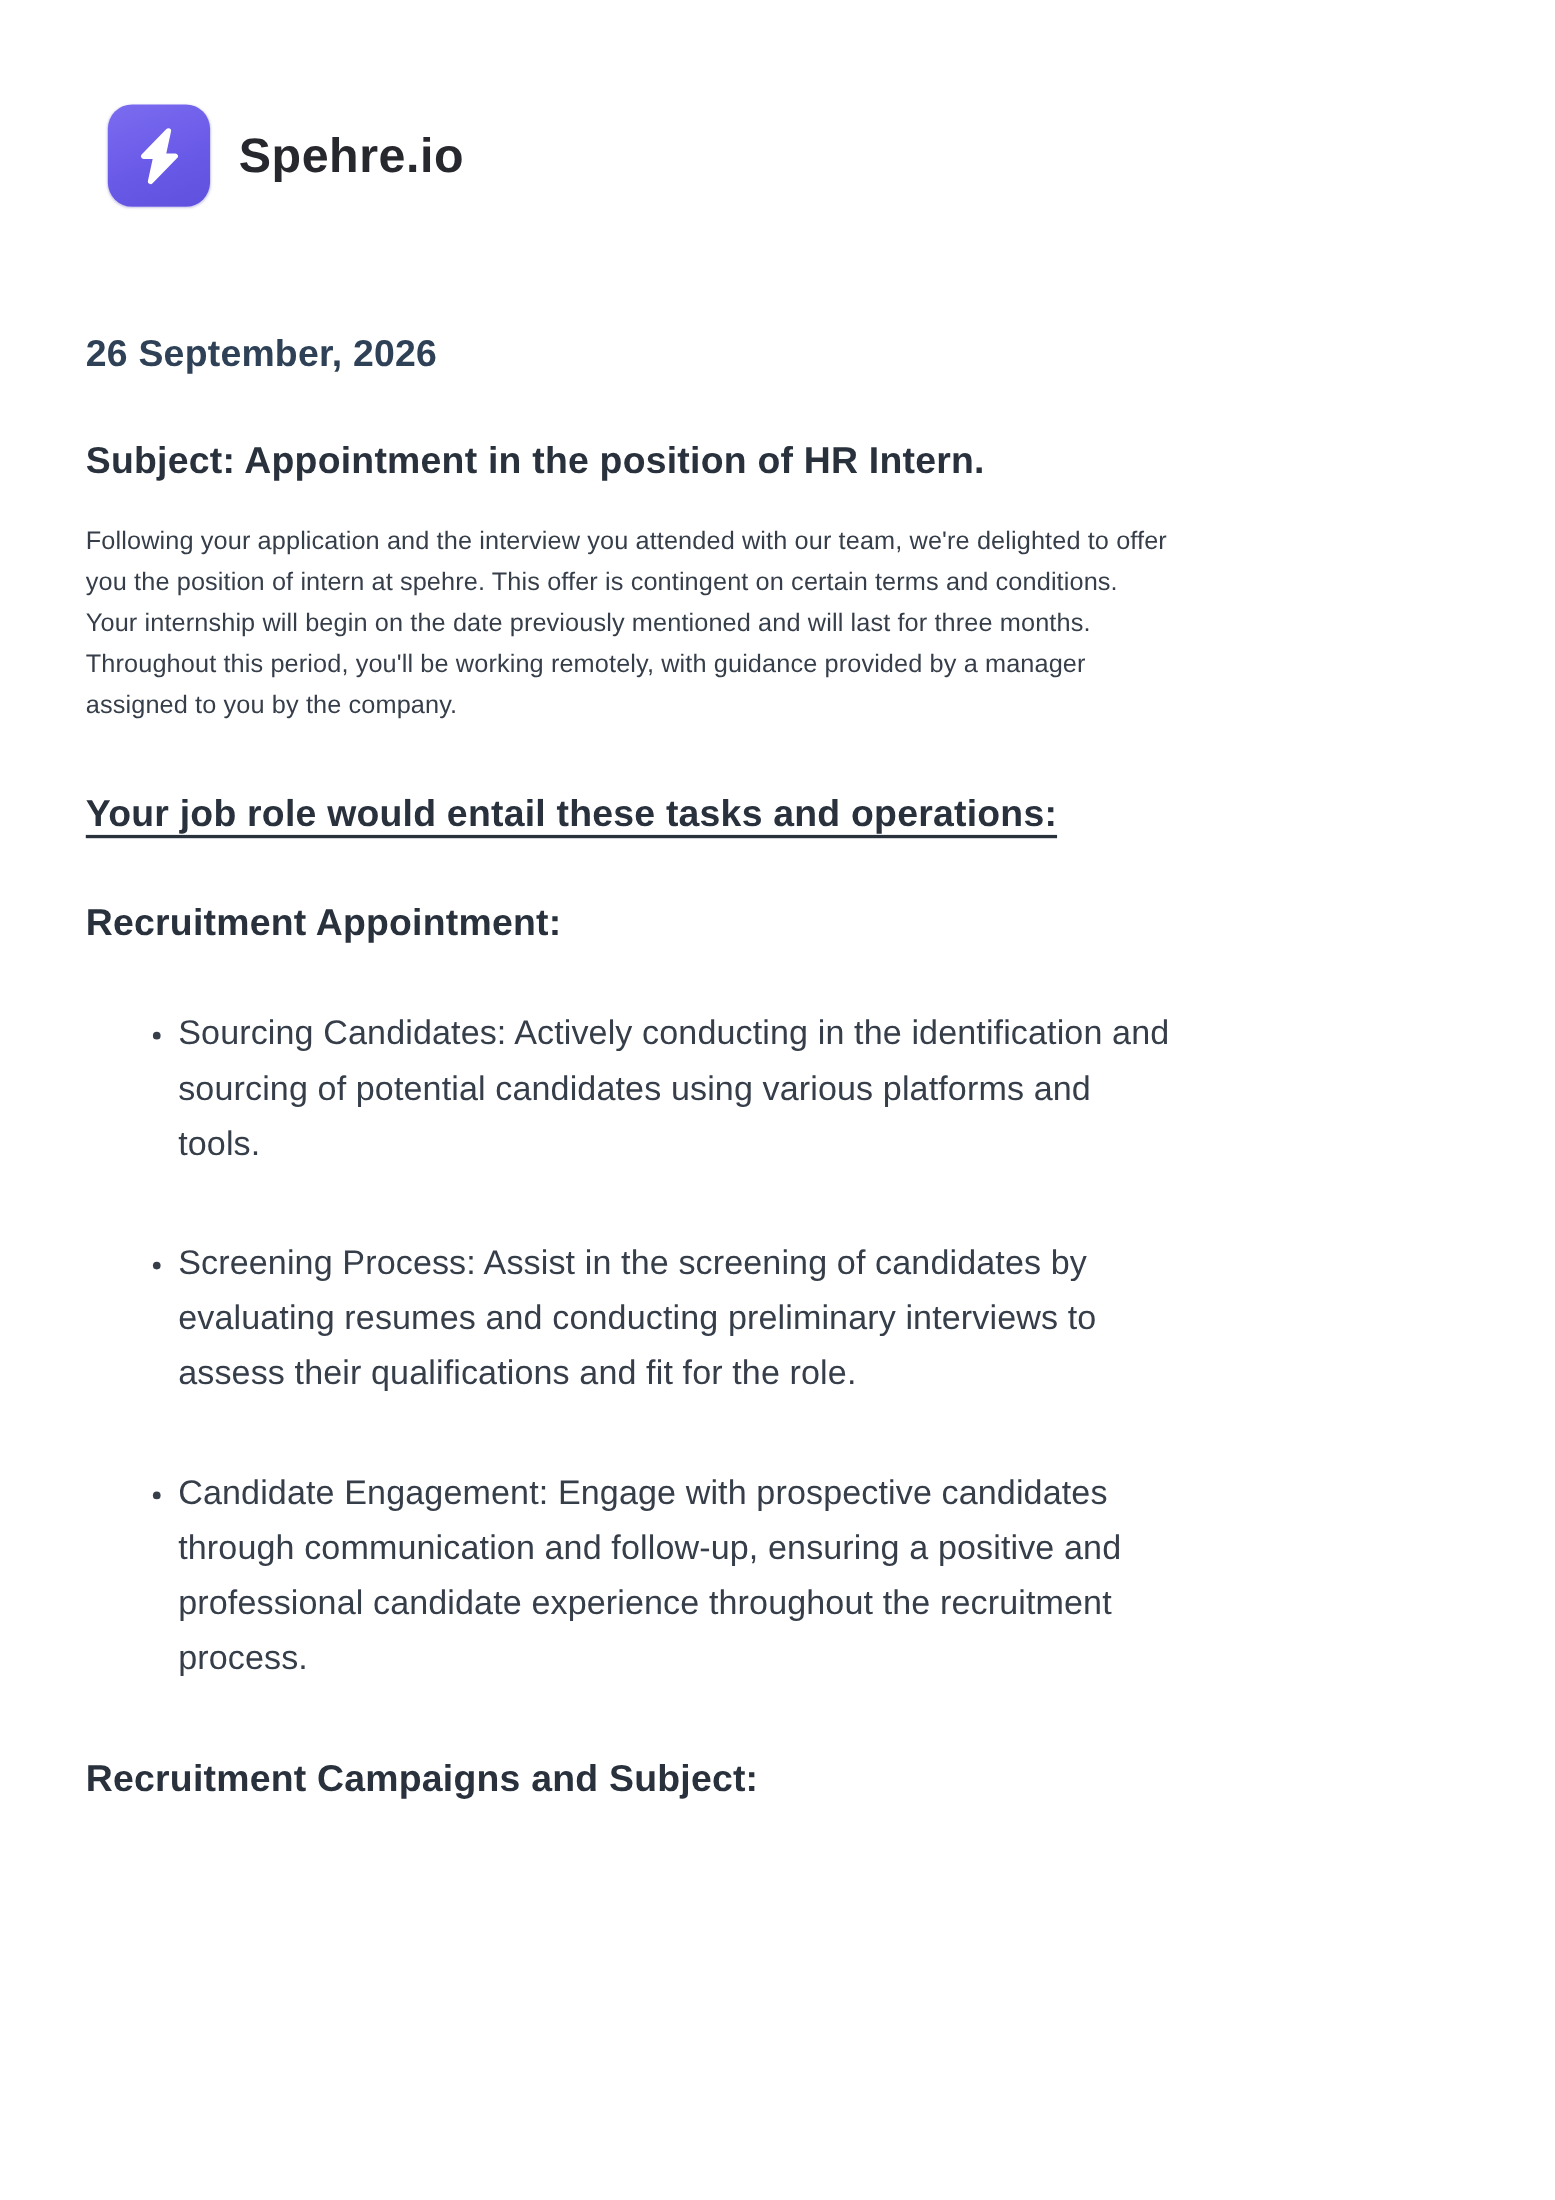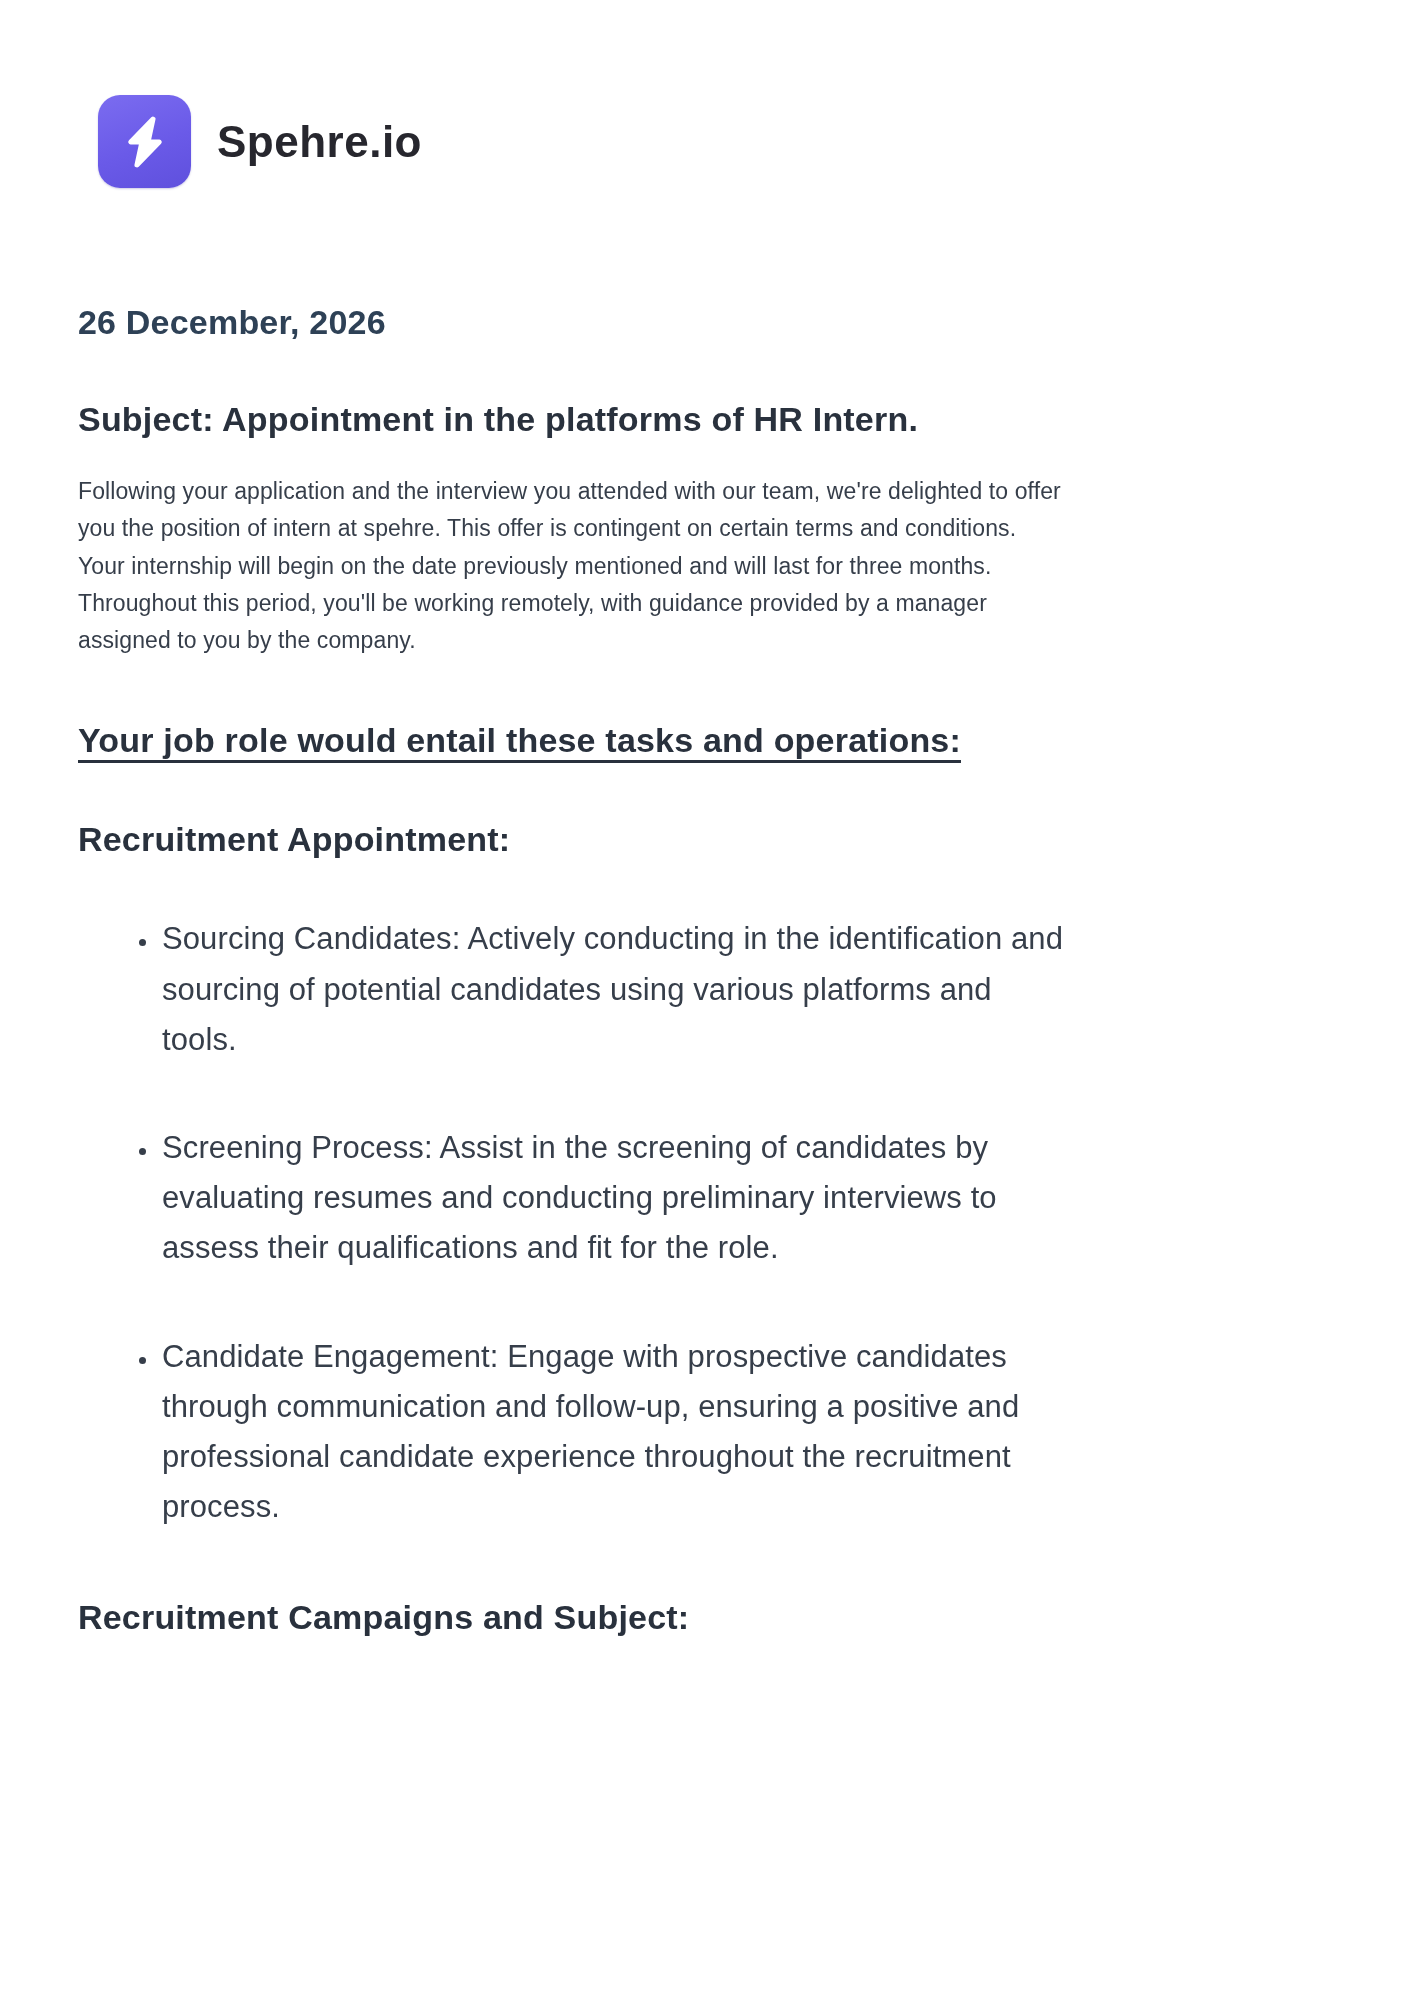--- a/index.html
+++ b/index.html
@@ -99,24 +99,24 @@
   <div class="brand">
     <div class="logo">
       <svg viewBox="0 0 100 100" aria-hidden="true">
         <path d="M63 13 L27 50 L45 50 L37 87 L73 50 L55 50 Z" fill="#ffffff" stroke="#ffffff" stroke-width="8" stroke-linejoin="round"></path>
       </svg>
     </div>
     <div class="brand-name">Spehre.io</div>
   </div>
 
   <div class="date-block">
-    <div class="date-line">26 December, 2026</div>
+    <div class="date-line">26 September, 2026</div>
   </div>
 
-  <div class="subject">Subject: Appointment in the platforms of HR Intern.</div>
+  <div class="subject">Subject: Appointment in the position of HR Intern.</div>
 
   <p class="intro">Following your application and the interview you attended with our team, we're delighted to offer you the position of intern at spehre. This offer is contingent on certain terms and conditions. Your internship will begin on the date previously mentioned and will last for three months. Throughout this period, you'll be working remotely, with guidance provided by a manager assigned to you by the company.</p>
 
   <div class="role-heading">Your job role would entail these tasks and operations:</div>
 
   <div class="section-title">Recruitment Appointment:</div>
 
   <ul class="task-list">
     <li>Sourcing Candidates: Actively conducting in the identification and sourcing of potential candidates using various platforms and tools.</li>
     <li>Screening Process: Assist in the screening of candidates by evaluating resumes and conducting preliminary interviews to assess their qualifications and fit for the role.</li>

